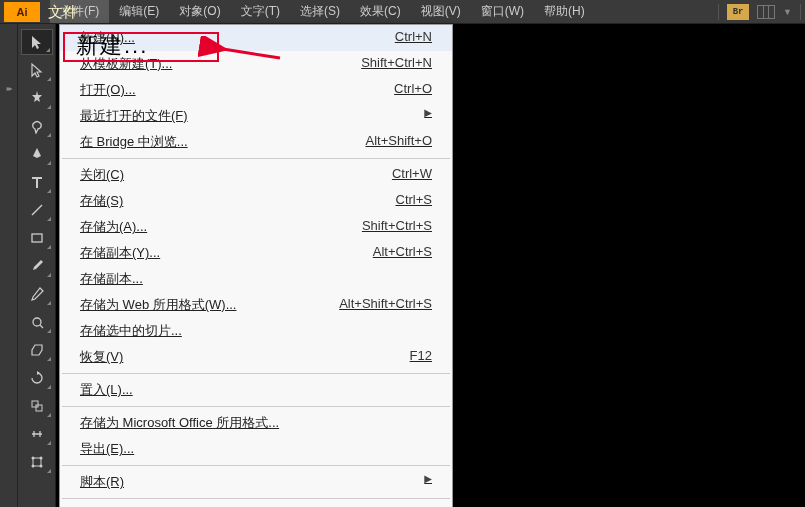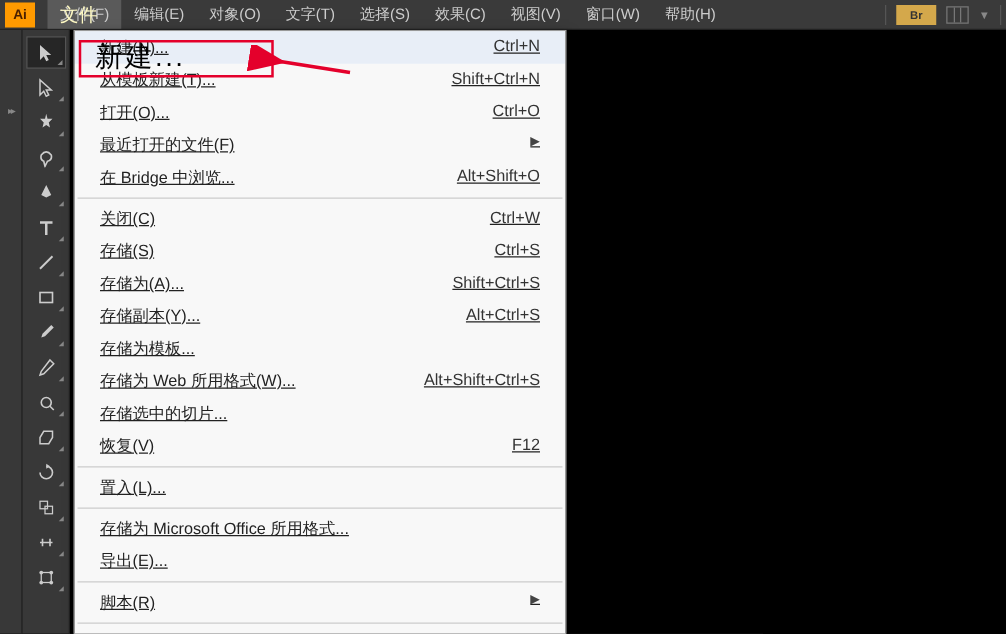--- a/index.html
+++ b/index.html
@@ -1,26 +1,26 @@
 <!DOCTYPE html>
 <html><head>
   <meta charset="utf-8">
   <style>
     * { margin: 0; padding: 0; box-sizing: border-box; font-family: "Microsoft YaHei", "SimSun", sans-serif; }
     body { width: 805px; height: 507px; background: #1a1a1a; overflow: hidden; position: relative; }
     
     .topbar { height: 24px; background: #3a3a3a; display: flex; align-items: center; padding: 0 4px; border-bottom: 1px solid #222; }
-    .app-logo { width: 24px; height: 20px; background: #ff9a00; display: flex; align-items: center; justify-content: center; font-weight: bold; font-size: 11px; color: #4a1f00; margin-right: 10px; }
+    .app-logo { width: 36px; height: 20px; background: #ff9a00; display: flex; align-items: center; justify-content: center; font-weight: bold; font-size: 11px; color: #4a1f00; margin-right: 10px; }
     .menubar { display: flex; gap: 0; }
     .menu-item { color: #ccc; font-size: 12px; padding: 3px 10px; cursor: pointer; }
     .menu-item.active { background: #5a5a5a; text-align: center; }
     .menu-overlay { position: absolute; left: 48px; top: 3px; color: #fef9c3; font-size: 15px; font-weight: normal; pointer-events: none; z-index: 50; }
     .menubar-right { margin-left: auto; display: flex; align-items: center; gap: 8px; }
     .divider-v { width: 1px; height: 16px; background: #555; }
-    .br-badge { width: 32px; height: 16px; background: #d4a84b; color: #333; font-size: 9px; display: flex; align-items: center; justify-content: center; font-weight: bold; }
+    .br-badge { width: 22px; height: 16px; background: #d4a84b; color: #333; font-size: 9px; display: flex; align-items: center; justify-content: center; font-weight: bold; font-family: Liberation Mono, monospace; }
     .layout-icon { width: 18px; height: 14px; border: 1px solid #777; display: flex; }
     .layout-icon div { flex: 1; border-right: 1px solid #777; }
     .layout-icon div:last-child { border: none; }
     
     .main { display: flex; height: calc(100% - 24px); }
     .left-panel { width: 18px; background: #383838; border-right: 1px solid #222; position: relative; }
     .double-arrow { color: #888; font-size: 8px; text-align: center; padding-top: 60px; letter-spacing: -2px; }
     
     .toolbox { width: 38px; background: #383838; display: flex; flex-direction: column; border-right: 1px solid #222; padding-top: 4px; }
     .tool { width: 32px; height: 26px; margin: 1px auto; display: flex; align-items: center; justify-content: center; color: #ccc; cursor: pointer; position: relative; }
@@ -216,21 +216,21 @@
     </div>
     <div class="dd-item">
       <span>存储为(A)...</span>
       <span class="shortcut">Shift+Ctrl+S</span>
     </div>
     <div class="dd-item">
       <span>存储副本(Y)...</span>
       <span class="shortcut">Alt+Ctrl+S</span>
     </div>
     <div class="dd-item">
-      <span>存储为模板...</span>
+      <span>存储副本...</span>
     </div>
     <div class="dd-item">
       <span>存储为 Web 所用格式(W)...</span>
       <span class="shortcut">Alt+Shift+Ctrl+S</span>
     </div>
     <div class="dd-item">
       <span>存储选中的切片...</span>
     </div>
     <div class="dd-item">
       <span>恢复(V)</span>

